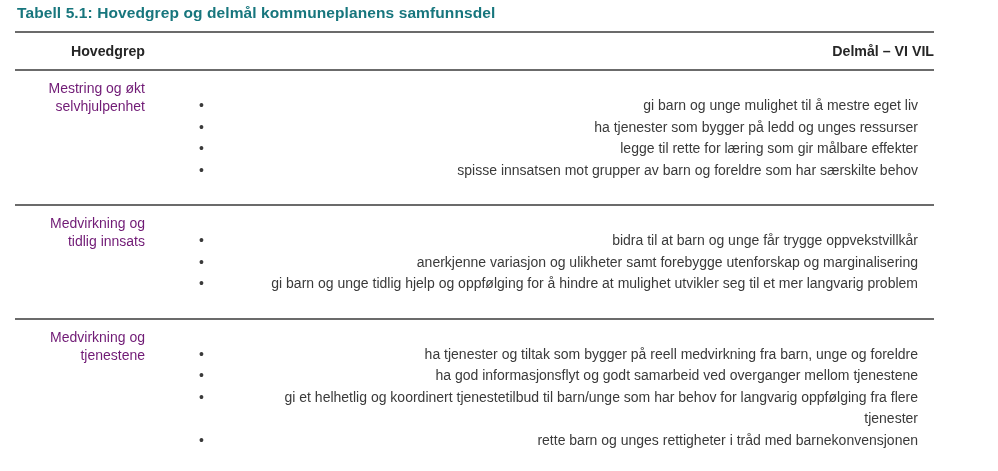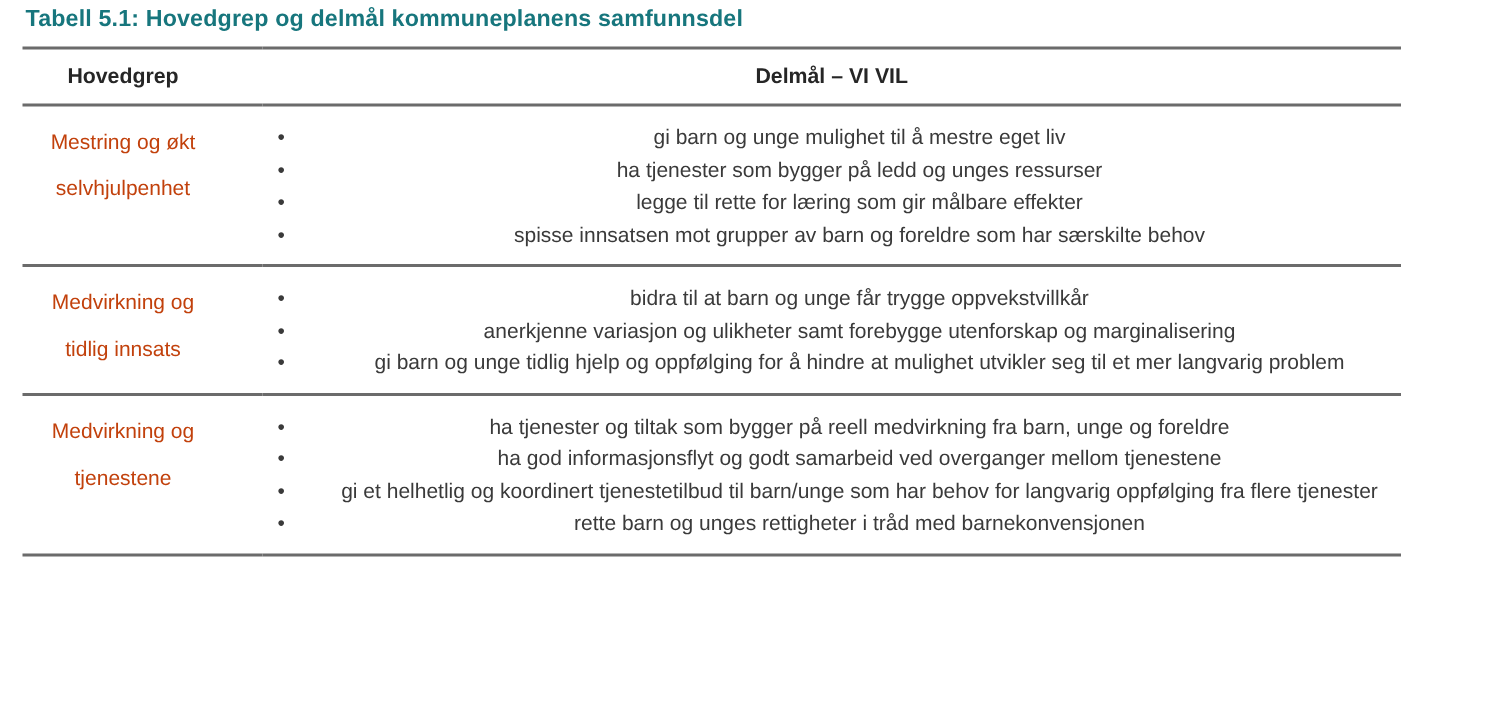--- a/index.html
+++ b/index.html
@@ -23,43 +23,43 @@
   }
   table.goals {
     border-collapse: collapse;
     width: 919px;
     table-layout: fixed;
     border-top: 2px solid #6b6b6b;
   }
   table.goals th, table.goals td {
     border-bottom: 2px solid #6b6b6b;
     vertical-align: top;
-    text-align: center;
+    text-align: right;
   }
   th.col-hovedgrep, td.hovedgrep {
     width: 160px;
     box-sizing: border-box;
     padding: 8px 30px 7px 4px;
   }
   th.col-delmal, td.delmal {
     padding: 8px 0 7px 0;
   }
   th {
     font-size: 14.2px;
     font-weight: bold;
     color: #262626;
     line-height: 21px;
   }
   td.hovedgrep {
     font-size: 14px;
-    color: #c2410c;
-    line-height: 31px;
+    color: #701a75;
+    line-height: 18px;
   }
   td.delmal ul {
-    margin: 2px;
+    margin: 16px;
     padding: 0;
     list-style: none;
   }
   td.delmal li {
     position: relative;
     padding-left: 37px;
     font-size: 14px;
     color: #3a3a3a;
     line-height: 21.5px;
   }

